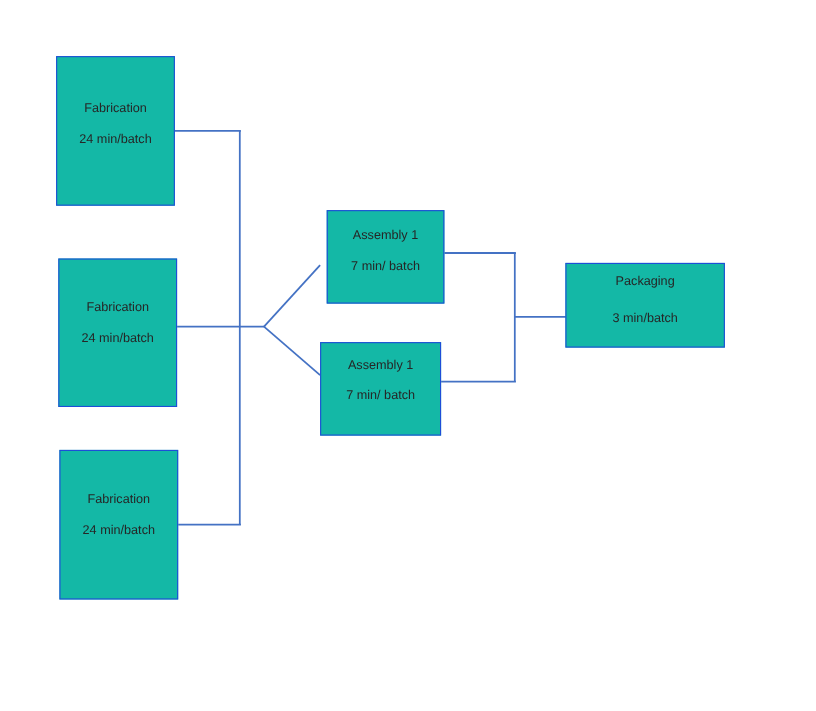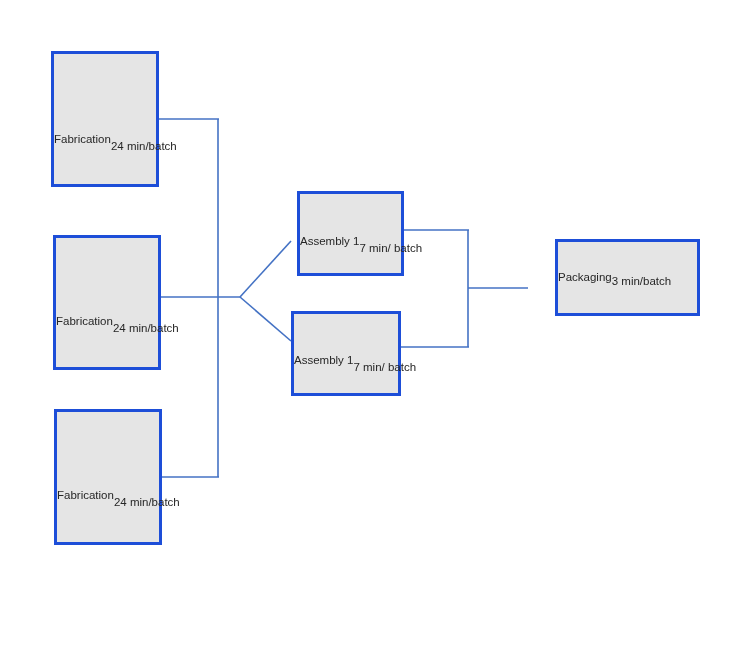--- a/index.html
+++ b/index.html
@@ -22,24 +22,24 @@
     position: absolute;
     left: 0;
     top: 0;
     width: 742px;
     height: 646px;
     pointer-events: none;
   }
   .node {
     position: absolute;
     box-sizing: border-box;
-    background: #e5e5e5;
-    border: 3px solid #1d4ed8;
+    background: #14b8a6;
+    border: 1px solid #1d4ed8;
     display: flex;
-    flex-direction: row;
+    flex-direction: column;
     align-items: center;
     z-index: 2;
   }
   .node-title {
     color: #262626;
     font-size: 11.5px;
     line-height: 1.2;
     text-align: center;
     white-space: nowrap;
   }
@@ -60,22 +60,22 @@
 
   #node-fabrication-3 { left: 54px;  top: 409px; width: 108px; height: 136px; padding-top: 38px; }
   #node-fabrication-3 .node-metric { margin-top: 14px; }
 
   #node-assembly-1 { left: 297px; top: 191px; width: 107px; height: 85px; padding-top: 16px; }
   #node-assembly-1 .node-metric { margin-top: 14px; }
 
   #node-assembly-2 { left: 291px; top: 311px; width: 110px; height: 85px; padding-top: 14px; }
   #node-assembly-2 .node-metric { margin-top: 14px; }
 
-  #node-packaging { left: 555px; top: 239px; width: 145px; height: 77px; }
-  #node-packaging .node-metric { margin-top: 8px; }
+  #node-packaging { left: 514px; top: 239px; width: 145px; height: 77px; padding-top: 10px; }
+  #node-packaging .node-metric { margin-top: 20px; }
 </style>
 </head>
 <body>
 
 <div id="canvas">
 
   <svg id="connectors" width="742" height="646" viewBox="0 0 742 646" xmlns="http://www.w3.org/2000/svg">
     <g stroke="#4472C4" stroke-width="1.6" fill="none" stroke-linecap="butt">
 
       <line x1="218" y1="119" x2="218" y2="477"></line>

